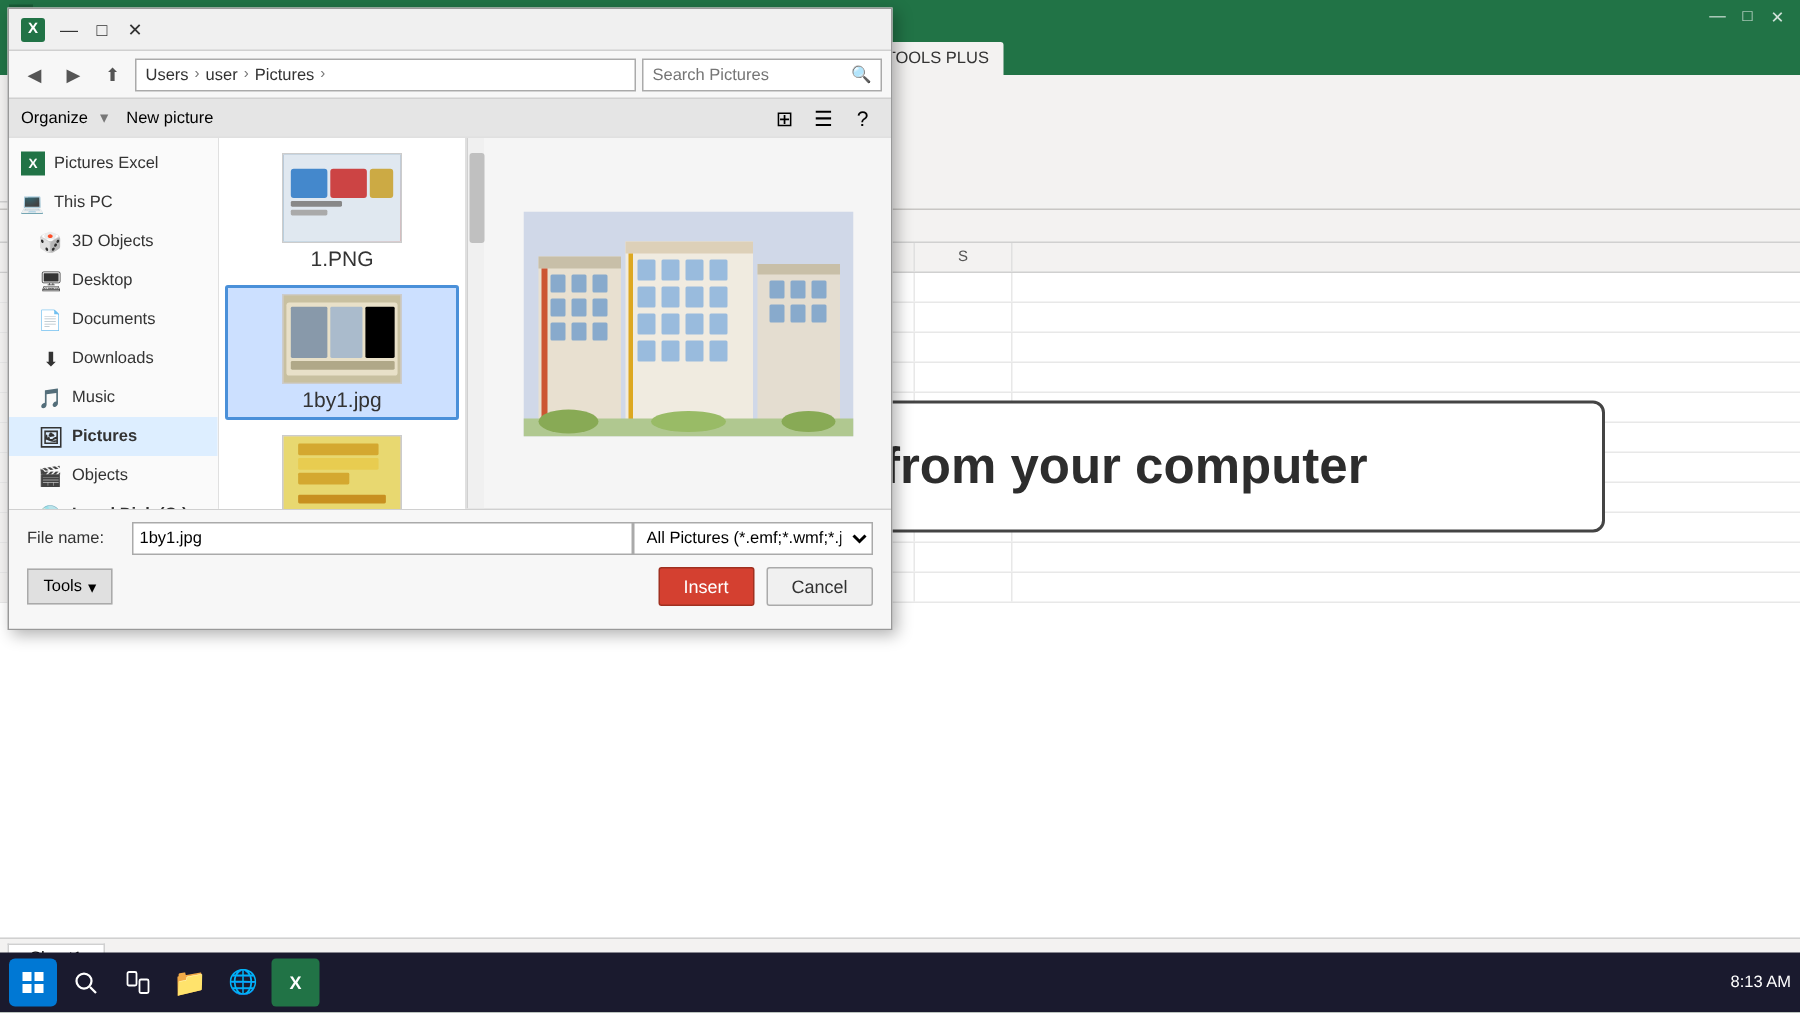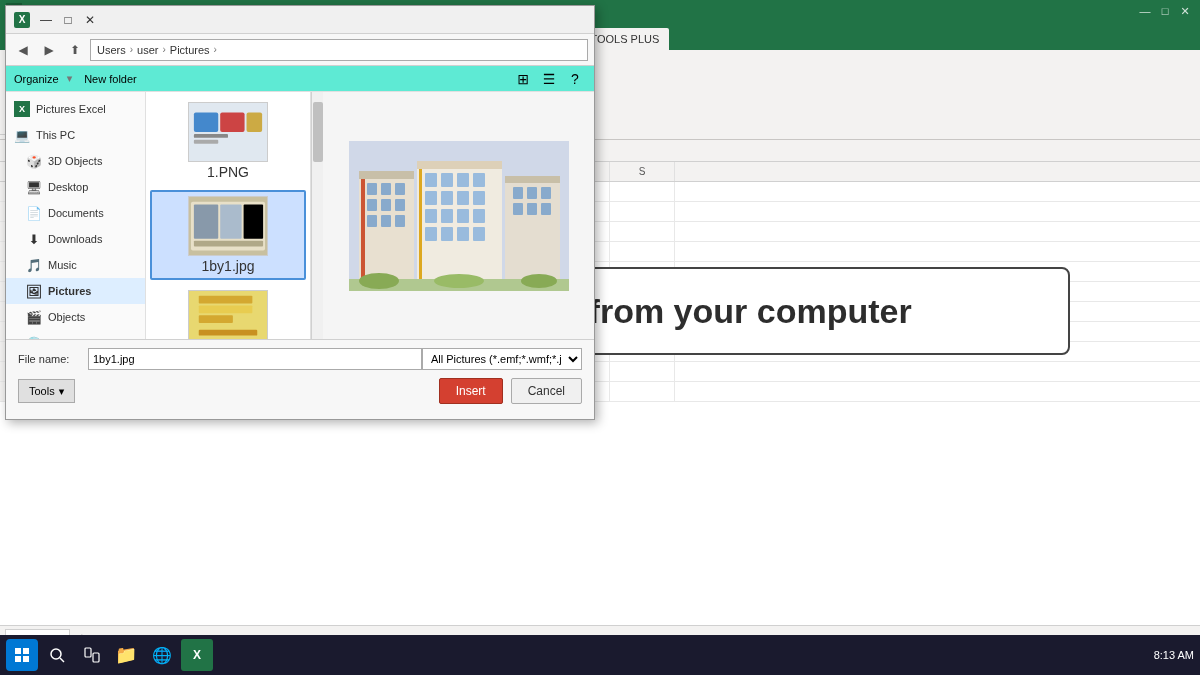--- a/index.html
+++ b/index.html
@@ -958,26 +958,30 @@
       <div class="dialog-nav-btn">▶</div>
       <div class="dialog-nav-btn">⬆</div>
       <div class="dialog-path">
         <span>Users</span>
         <span class="path-arrow">›</span>
         <span>user</span>
         <span class="path-arrow">›</span>
         <span>Pictures</span>
         <span class="path-arrow">›</span>
       </div>
-    </div>
-
-    <div style="height:26px; background:#5eead4; border-bottom:1px solid #e0e0e0; display:flex; align-items:center; padding:0 8px; font-size:11px; gap:8px;">
+      <div class="dialog-search">
+        <input type="text" placeholder="Search Pictures" style="">
+        <span>🔍</span>
+      </div>
+    </div>
+
+    <div style="height:26px; background:#e5e5e5; border-bottom:1px solid #e0e0e0; display:flex; align-items:center; padding:0 8px; font-size:11px; gap:8px;">
       <span>Organize</span>
       <span style="color:#777;">▾</span>
-      <span style="margin-left:4px;">New folder</span>
+      <span style="margin-left:4px;">New picture</span>
       <div style="margin-left:auto; display:flex; gap:4px;">
         <div style="width:22px; height:22px; display:flex; align-items:center; justify-content:center; cursor:pointer; font-size:14px;">⊞</div>
         <div style="width:22px; height:22px; display:flex; align-items:center; justify-content:center; cursor:pointer; font-size:14px;">☰</div>
         <div style="width:22px; height:22px; display:flex; align-items:center; justify-content:center; cursor:pointer; font-size:14px;">?</div>
       </div>
     </div>
 
     <div class="dialog-body">
 
       <div class="dialog-sidebar">

